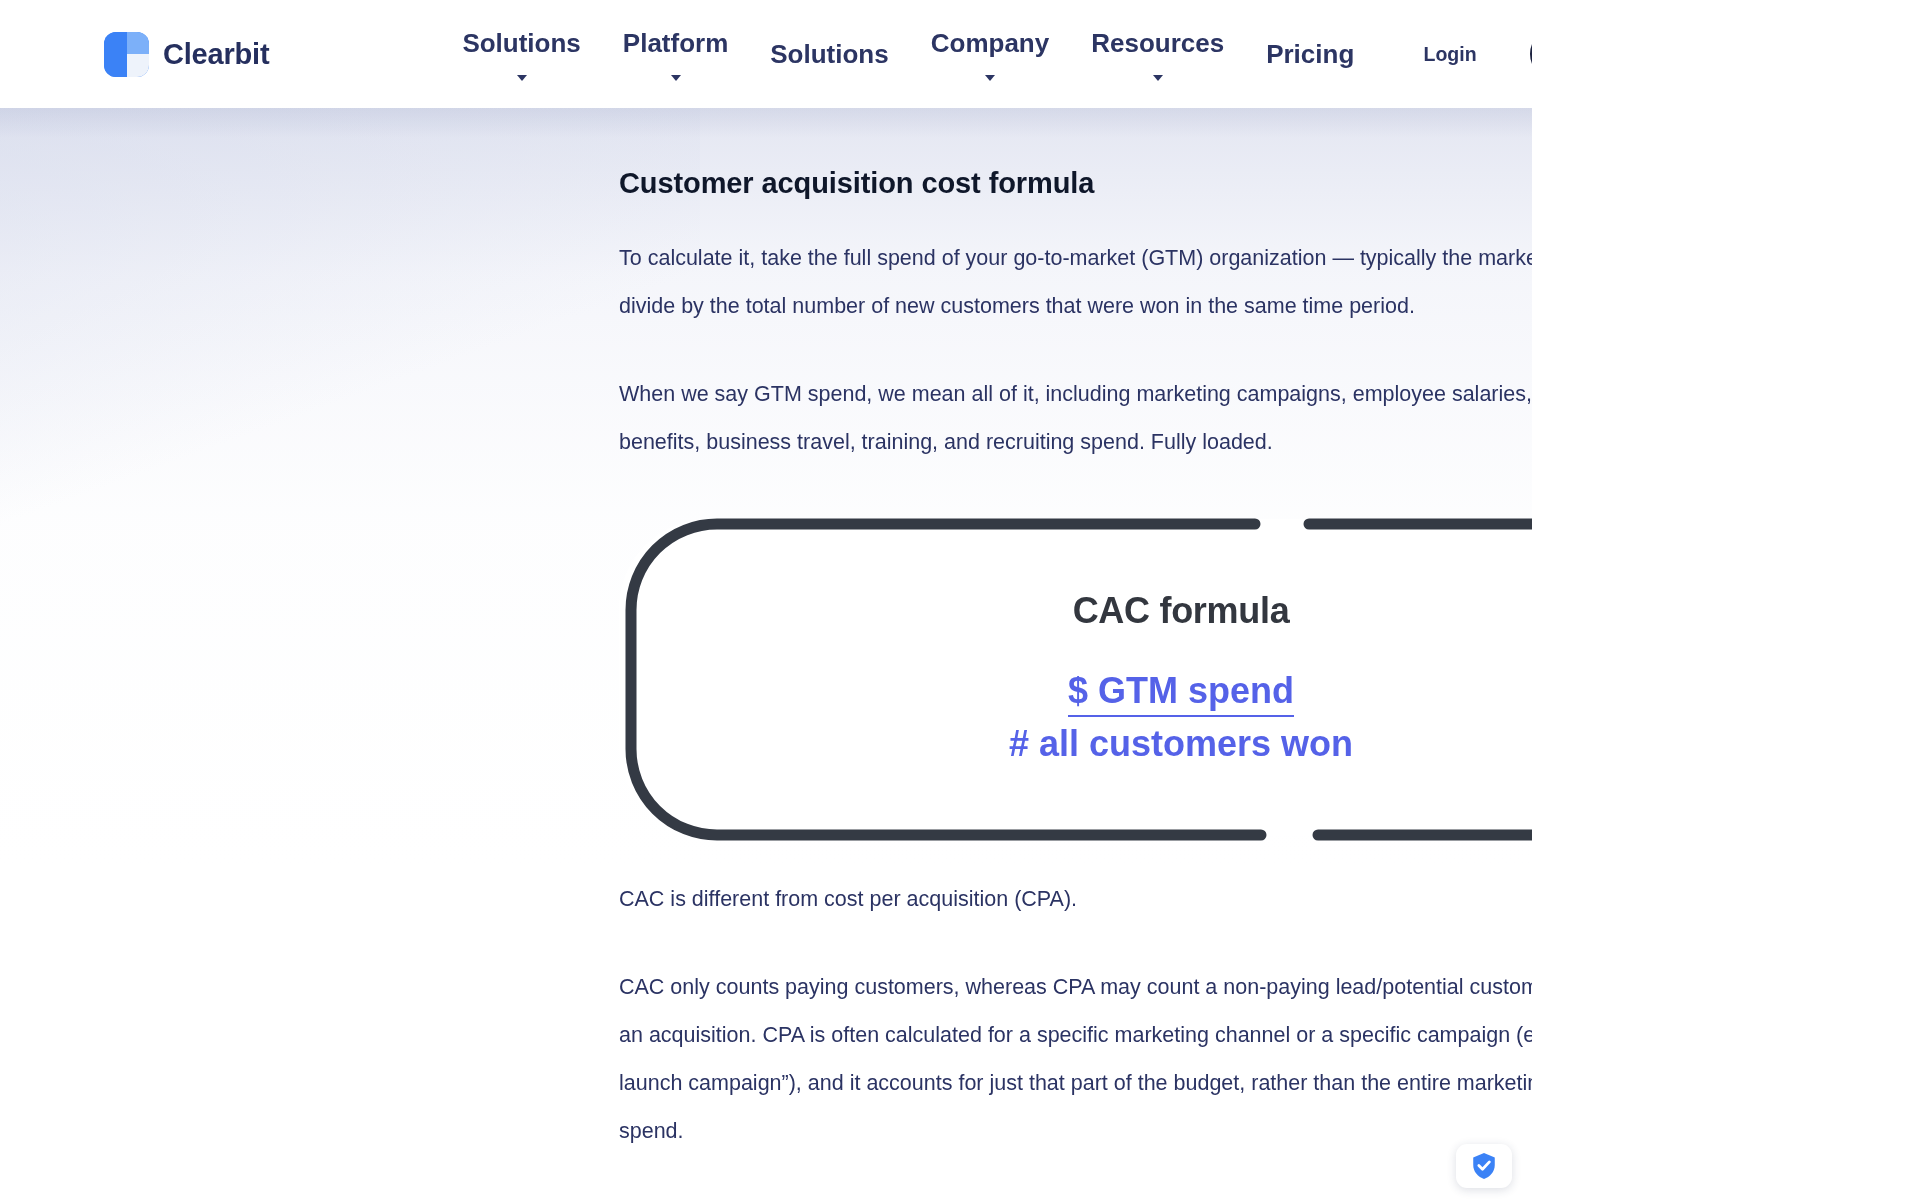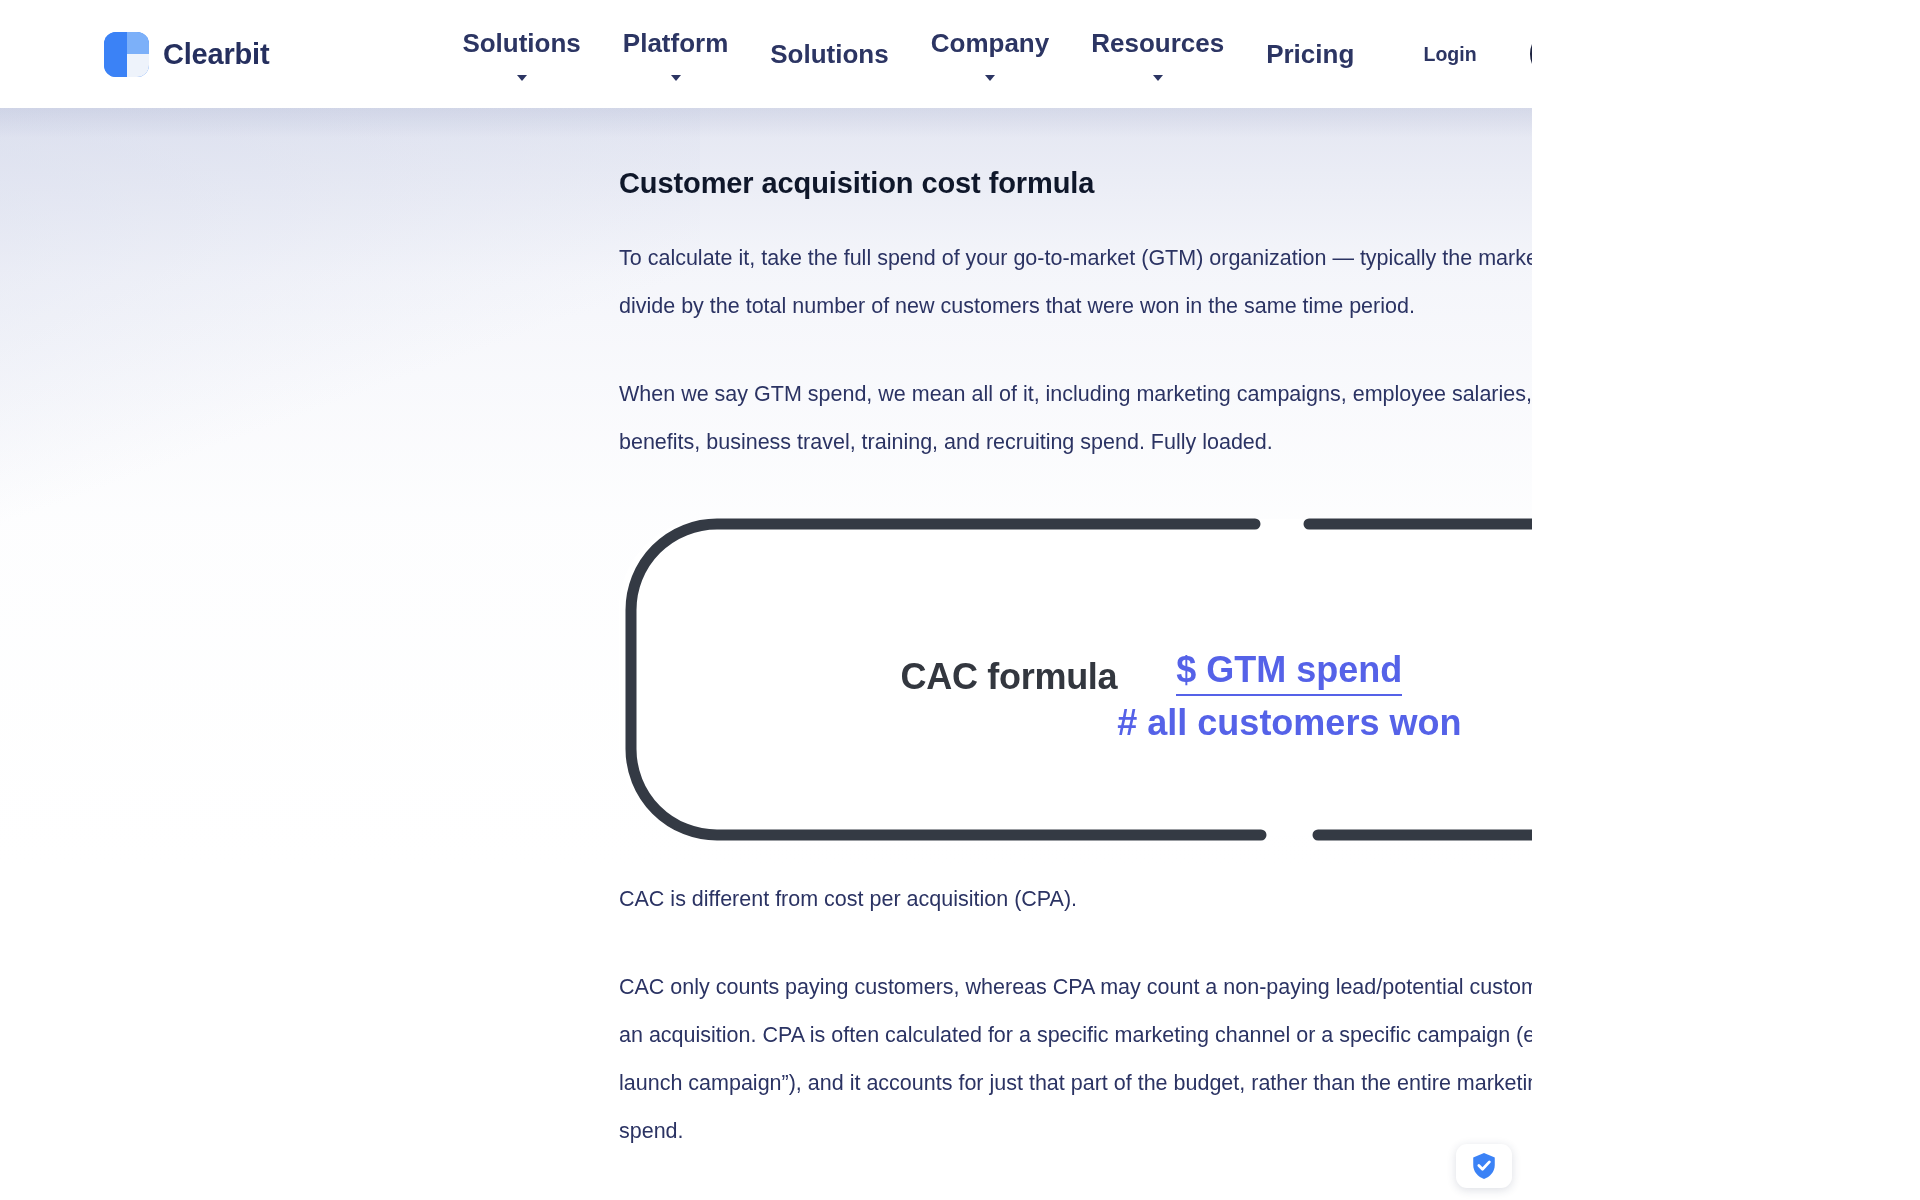--- a/index.html
+++ b/index.html
@@ -181,21 +181,21 @@
     width:1124px; height:316px;
     background:#ffffff;
     border-radius:90px;
     z-index:2;
   }
   .formula-svg { position:absolute; left:-6px; top:0; z-index:3; overflow:visible;}
 
   .formula-inner {
     position:absolute; left:0; top:8px;
     width:1124px; height:316px;
-    display:flex; flex-direction:row;
+    display:flex; flex-direction:column;
     align-items:center; justify-content:center;
     z-index:4;
   }
   .formula-title {
     font-size:36px; font-weight:700; color:#33373f;
     letter-spacing:-0.3px;
   }
   .fraction {
     margin-top:38px;
     display:flex; flex-direction:column; align-items:center;

